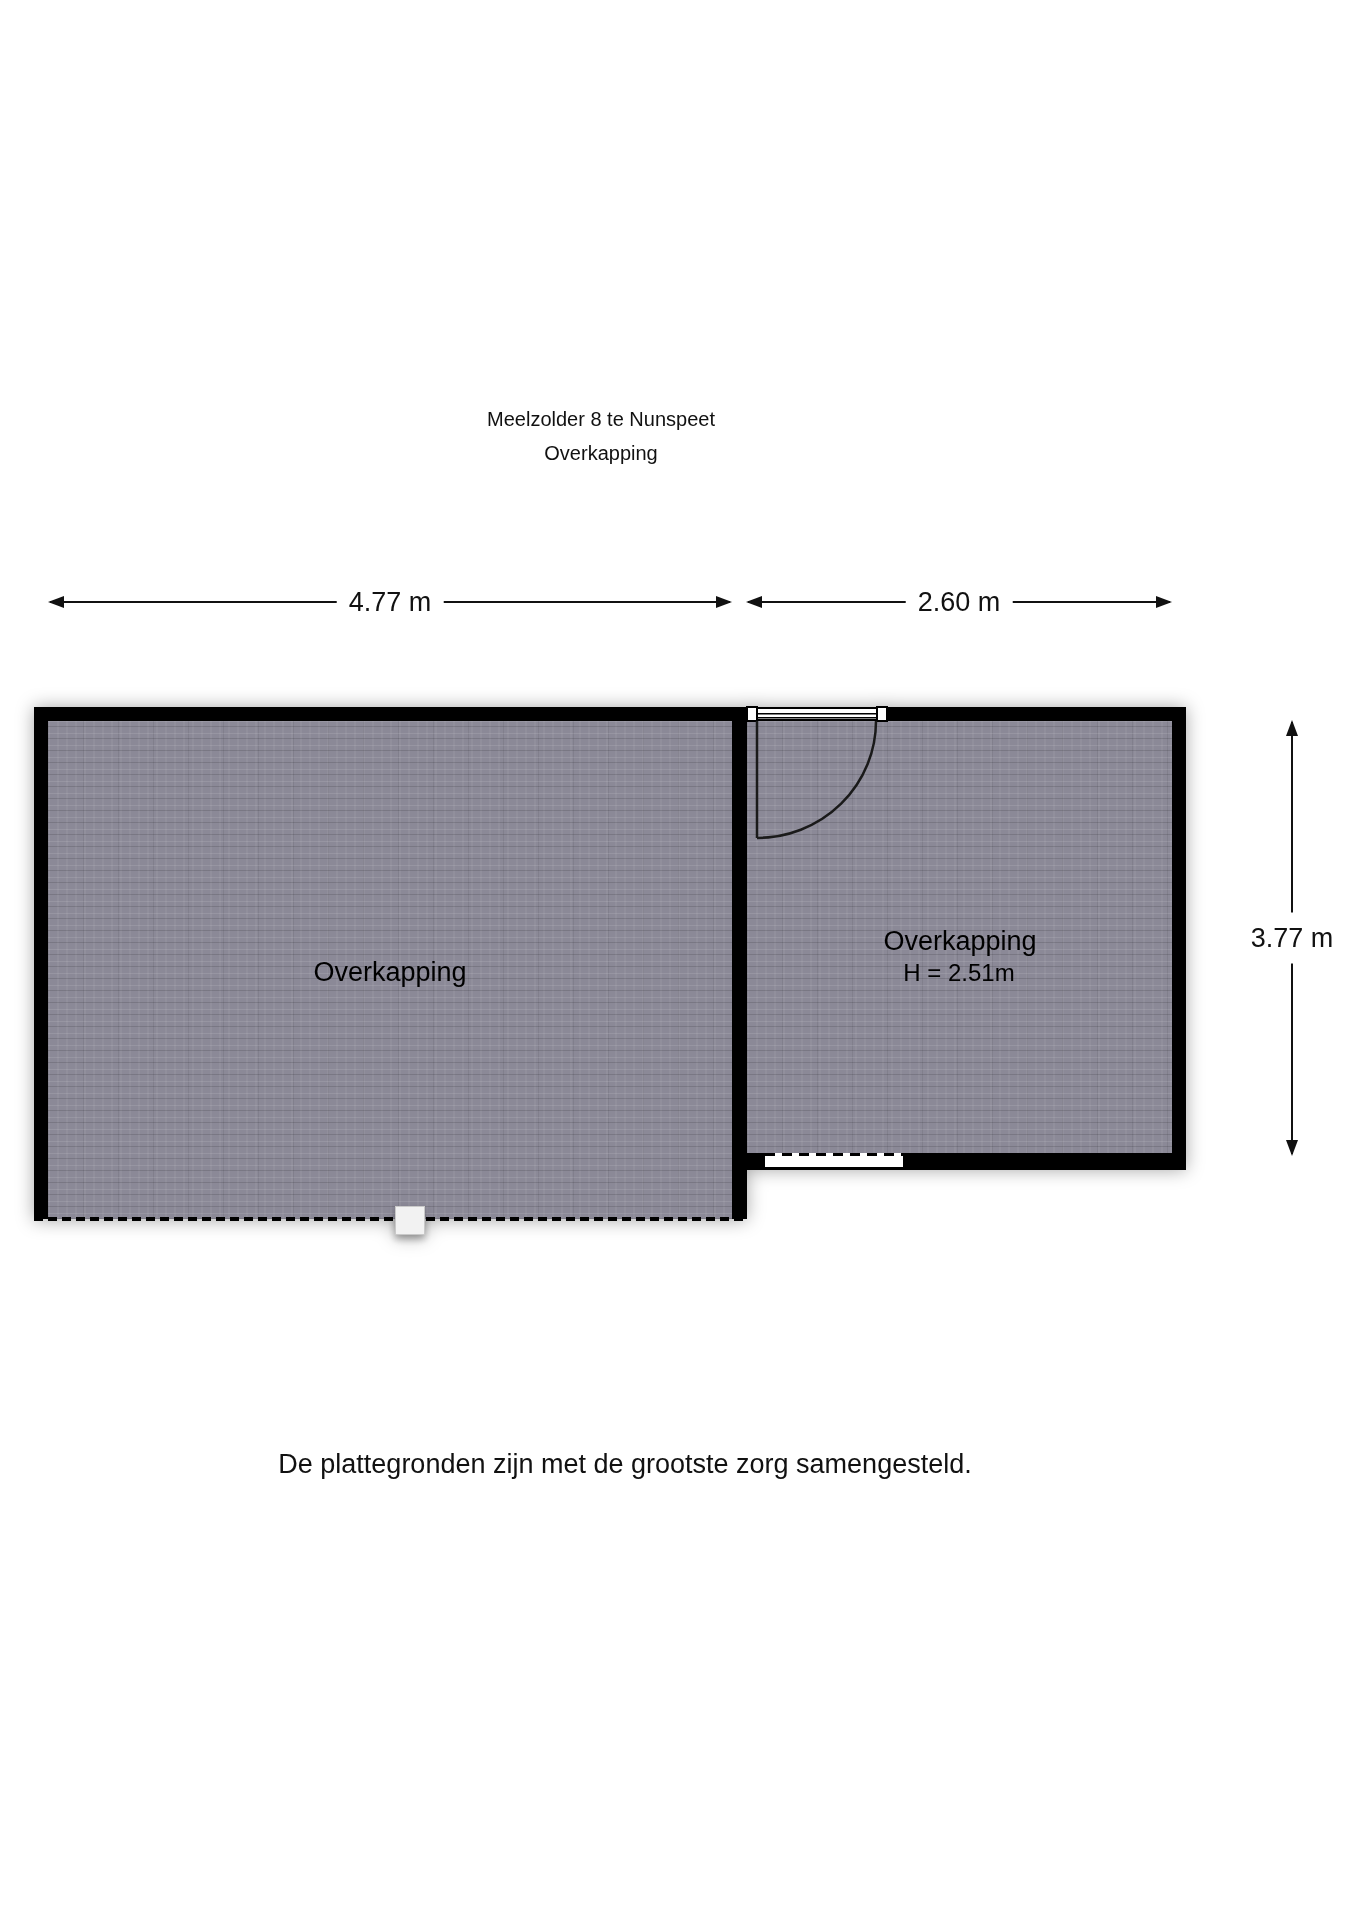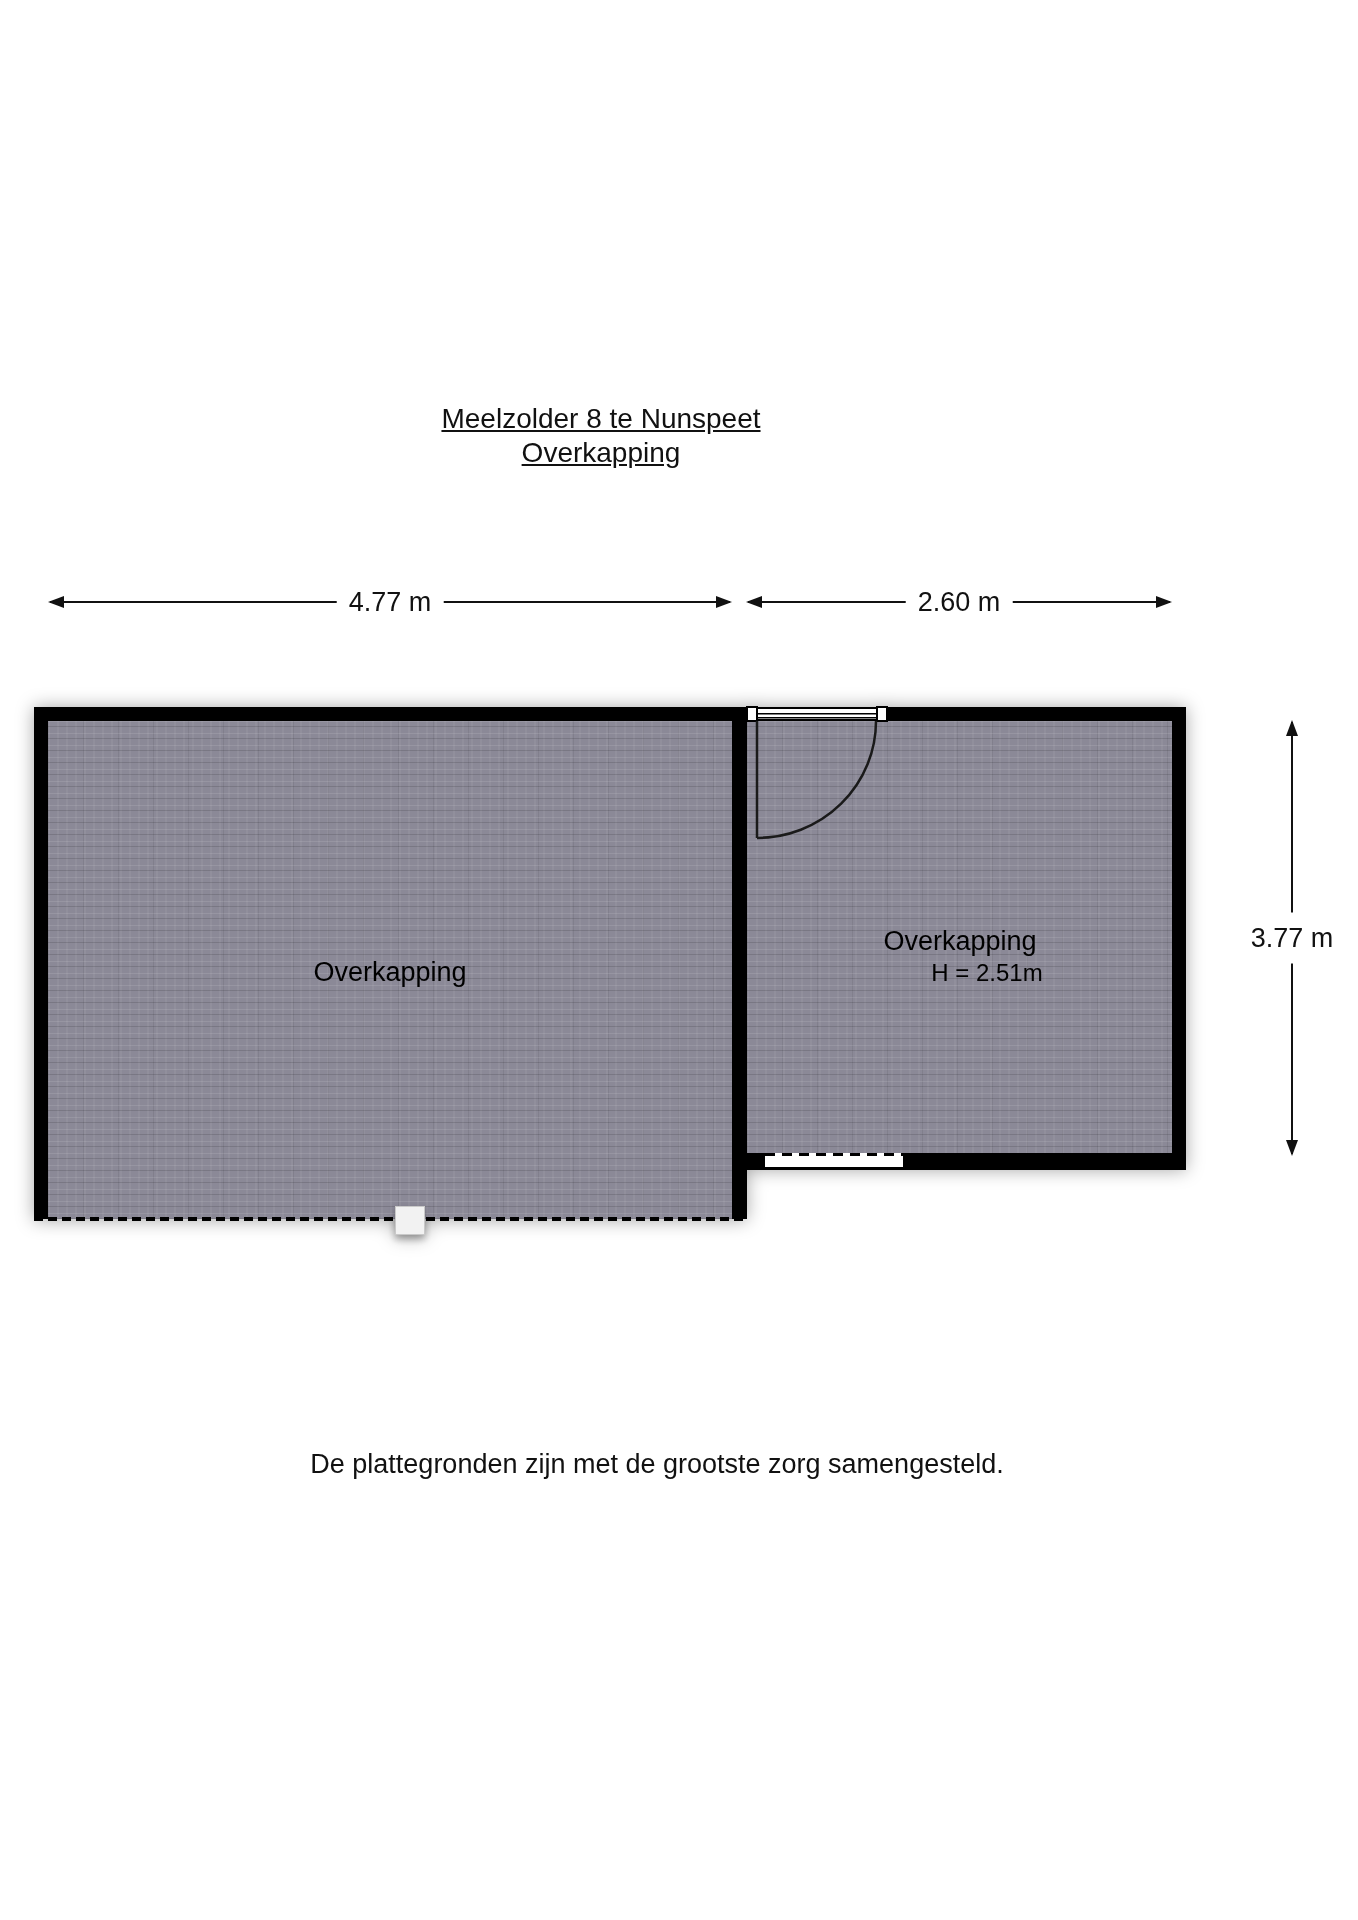--- a/index.html
+++ b/index.html
@@ -18,30 +18,28 @@
     width:1358px;height:1920px;
     background:var(--bg);
     overflow:hidden;
   }
   .abs{position:absolute;}
 
   
   .title-block{
     left:0;top:402px;width:1202px;
     text-align:center;
-    font-size:28px;line-height:34px;
+    font-size:20px;line-height:34px;
     color:var(--ink);
-    text-decoration:underline;
   }
   .disclaimer-block{
     left:0;top:1448px;width:1250px;
     text-align:center;
     font-size:27px;line-height:33px;
     color:var(--ink);
-    margin-left:32px;
   }
 
   
   .dim-h{height:28px;margin-top:17px;}
   .dim-h .line{
     position:absolute;left:2px;right:2px;top:13px;height:2px;
     background:var(--ink);
   }
   .dim-h .ah{
     position:absolute;top:8px;width:0;height:0;
@@ -194,19 +192,19 @@
       <path d="M757 838 A119 117 0 0 0 876 721" fill="none" stroke="#1a1a1a" stroke-width="2.5"></path>
     </svg>
 
     <div class="abs dashed-edge" style="left:34px;top:1217px;width:713px;"></div>
 
     <div class="abs post" style="left:395px;top:1206px;width:28px;height:27px;"></div>
   </div>
 
   <div class="abs room-label" style="left:390px;top:972px;">Overkapping</div>
   <div class="abs room-label" style="left:960px;top:941px;">Overkapping</div>
-  <div class="abs room-sub" style="left:959px;top:973px;margin-left:28px;">H = 2.51m</div>
+  <div class="abs room-sub" style="left:959px;top:973px;">H = 2.51m</div>
 
   <div class="abs disclaimer-block">
     <div>De plattegronden zijn met de grootste zorg samengesteld.</div>
   </div>
 
 </div>
 
 </body></html>

